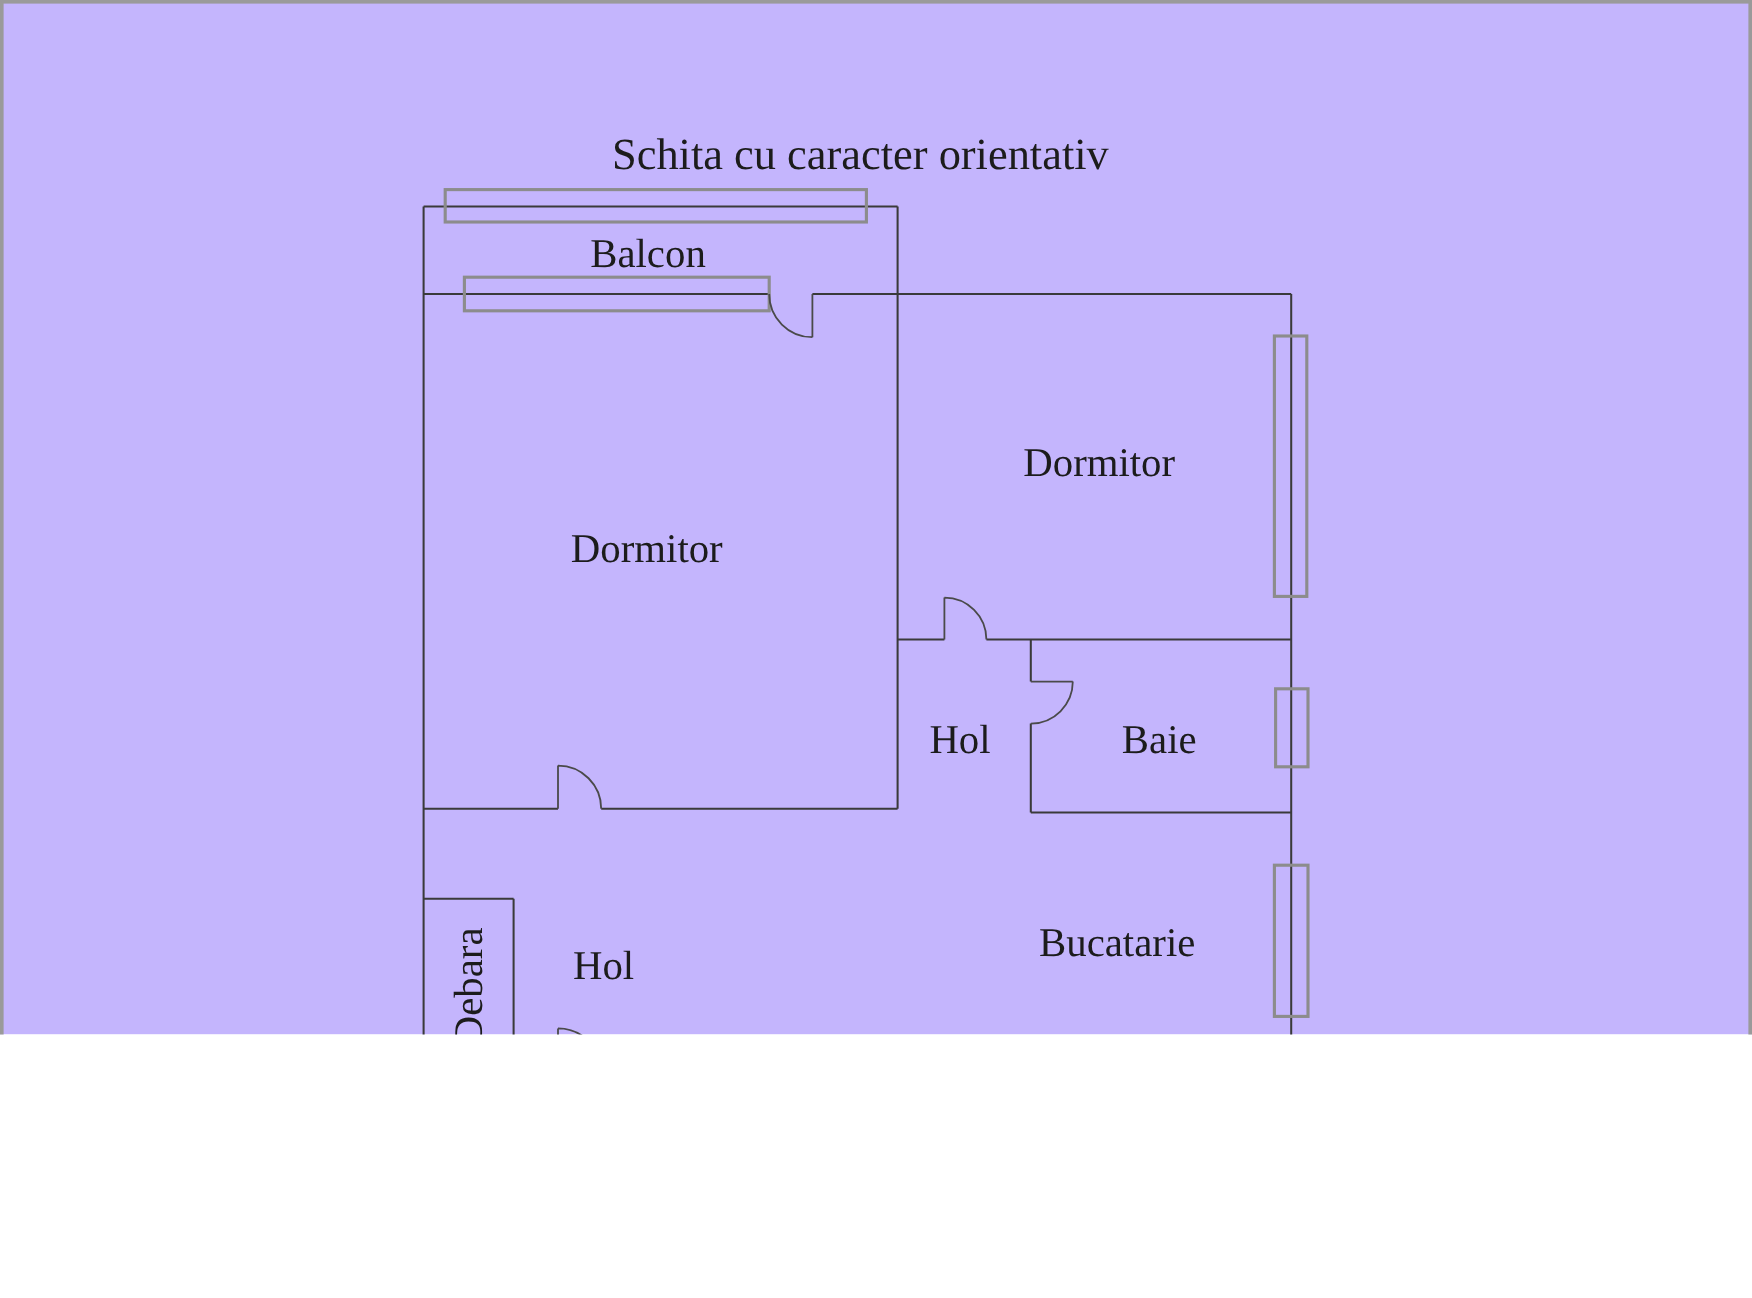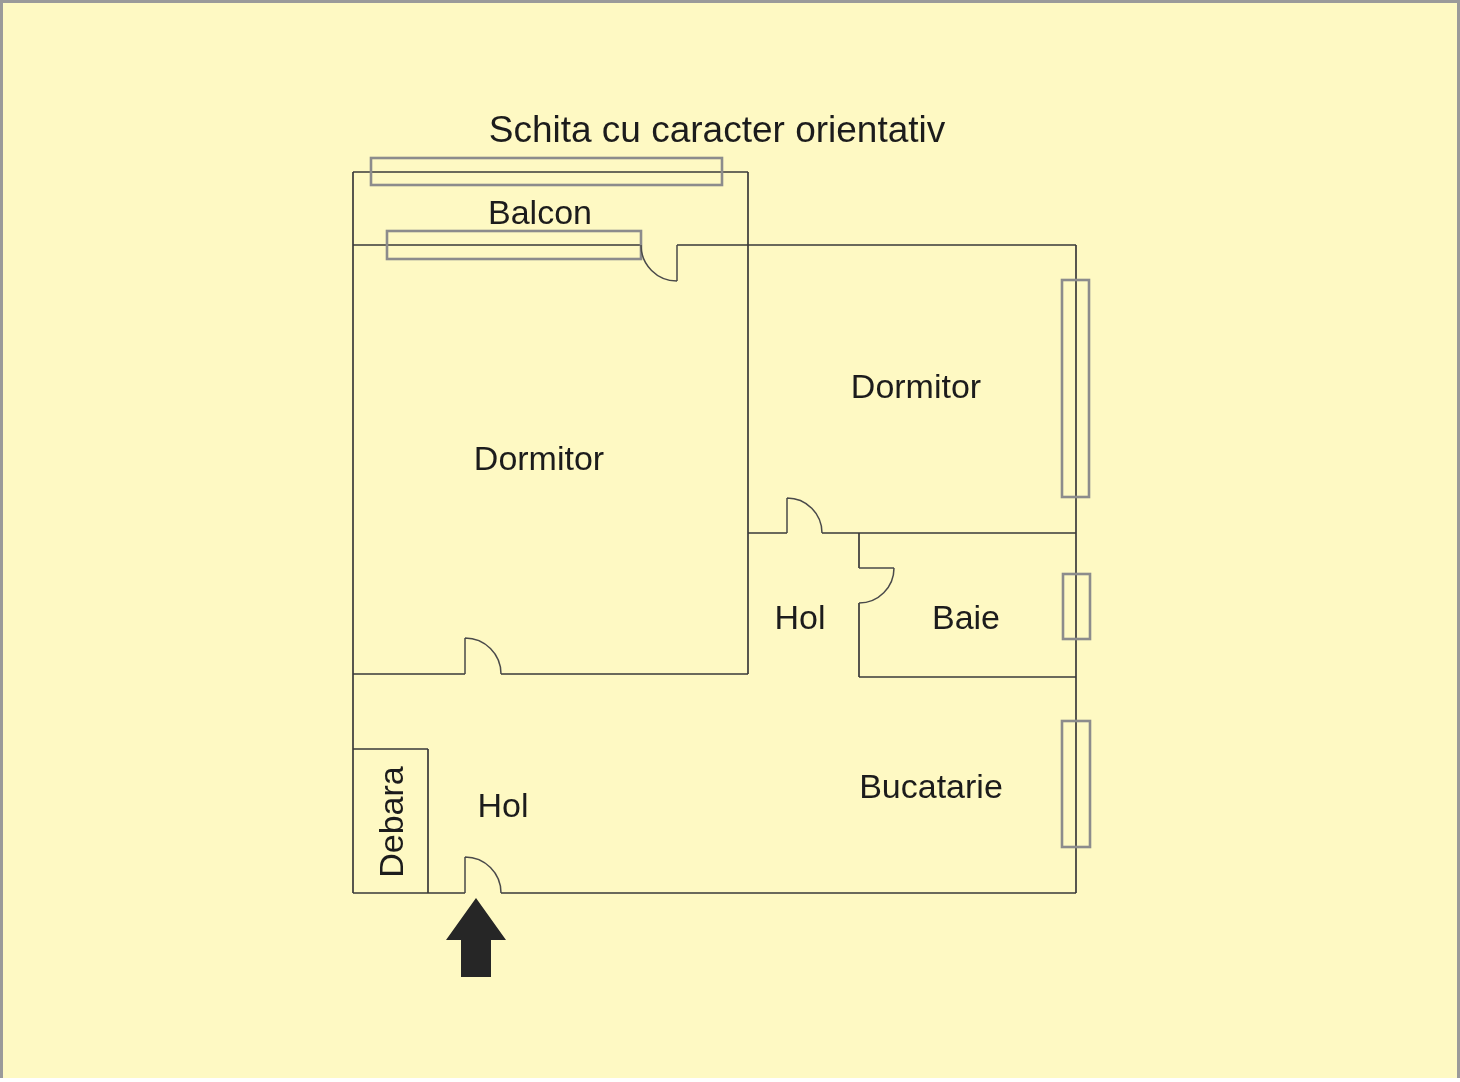--- a/index.html
+++ b/index.html
@@ -3,23 +3,23 @@
 <meta charset="utf-8">
 <style>
   html, body {
     margin: 0;
     padding: 0;
     background: #ffffff;
   }
   .canvas {
     position: relative;
     width: 1460px;
-    height: 1078px;
-    background: #fef9c3;
-    font-family: Liberation Sans, sans-serif;
+    height: 862px;
+    background: #c4b5fd;
+    font-family: Liberation Serif, serif;
     box-sizing: border-box;
   }
   svg { display: block; }
   .frame   { fill: none; stroke: #9a9a9a; stroke-width: 3; }
   .wall    { fill: none; stroke: #3a3a3a; stroke-width: 1.7; }
   .window  { fill: none; stroke: #8c8c8c; stroke-width: 2.6; }
   .door    { fill: none; stroke: #4a4a4a; stroke-width: 1.5; }
   .arrow   { fill: #262626; stroke: none; }
   .title-label {
     font-size: 37px;

